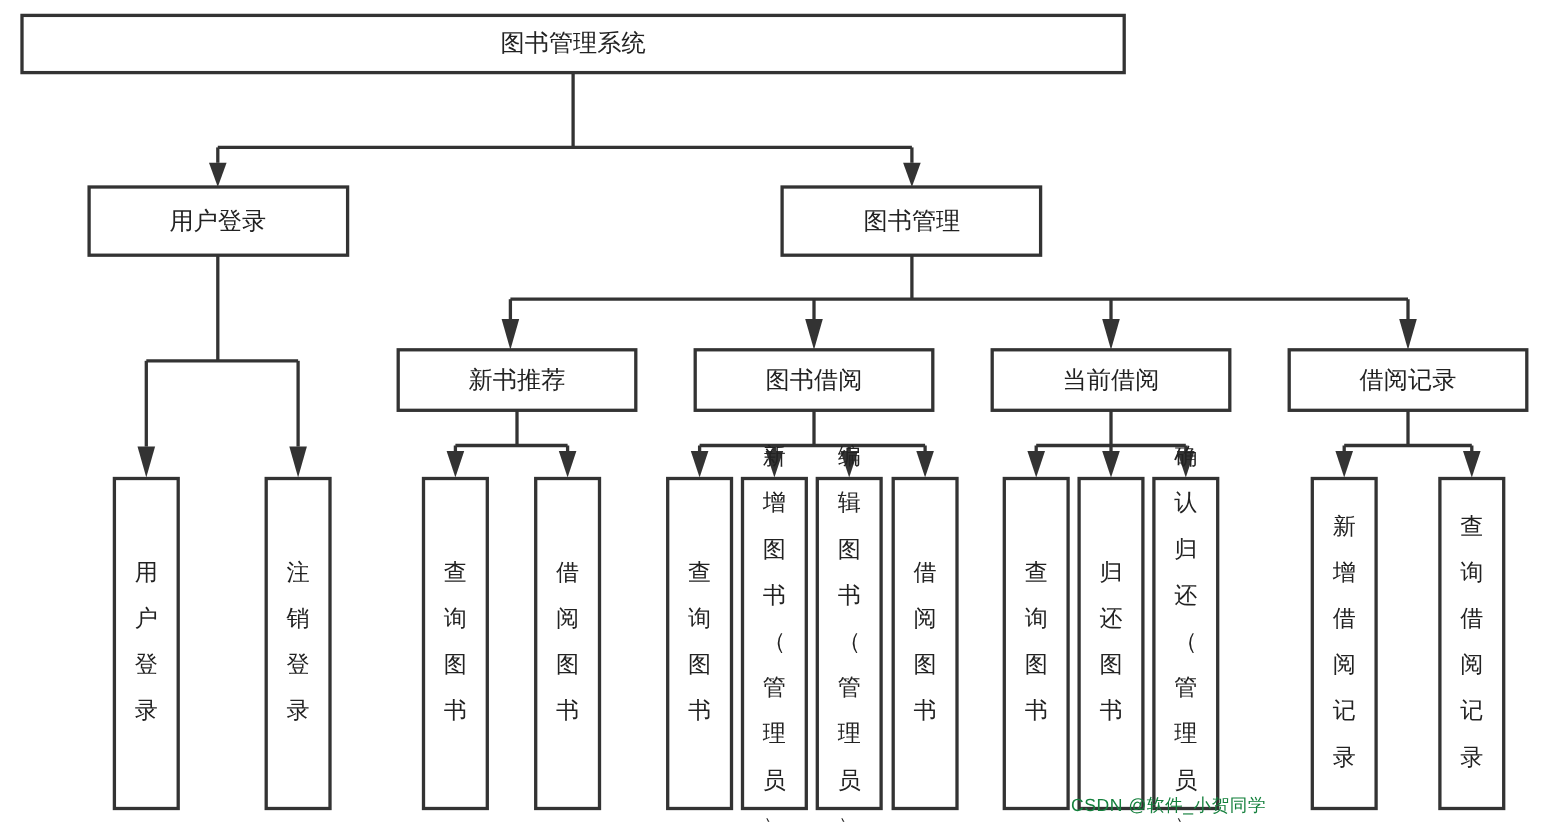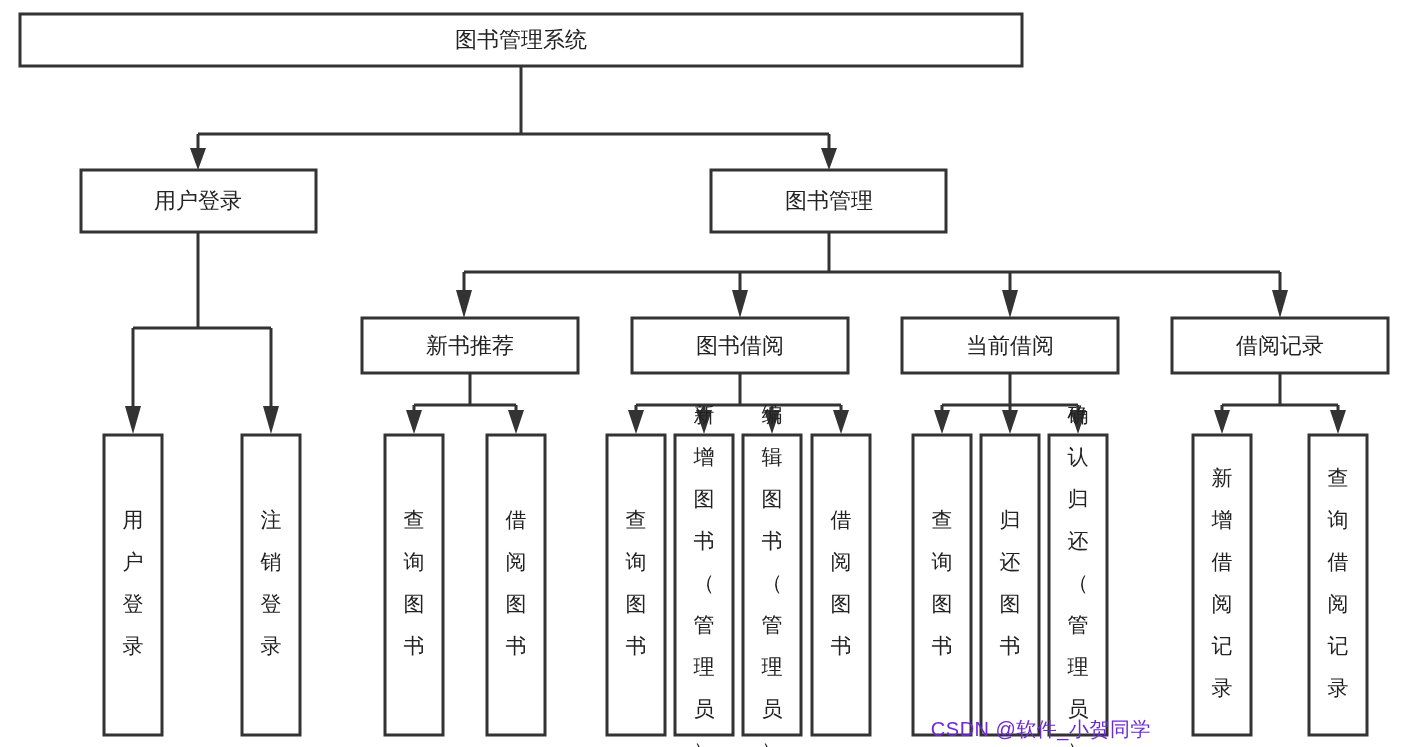--- a/index.html
+++ b/index.html
@@ -53,22 +53,22 @@
     font-family: "Liberation Sans", "DejaVu Sans", sans-serif;
     font-size: 21px;
     fill: #222222;
     text-anchor: middle;
   }
   .watermark {
     position: absolute;
     right: 8px;
     bottom: 4px;
     font-family: "Liberation Sans", "DejaVu Sans", sans-serif;
-    font-size: 20px;
-    color: #6d28d9;
+    font-size: 16px;
+    color: #15803d;
     white-space: nowrap;
     letter-spacing: 0.5px;
   }
 </style>
 </head>
 <body>
 
 <div id="diagram-root">
 
   <svg class="diagram" viewBox="0 0 1405 747">

